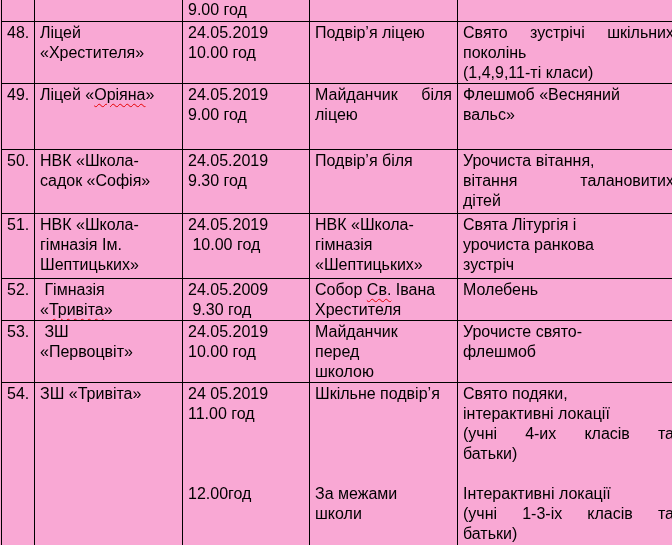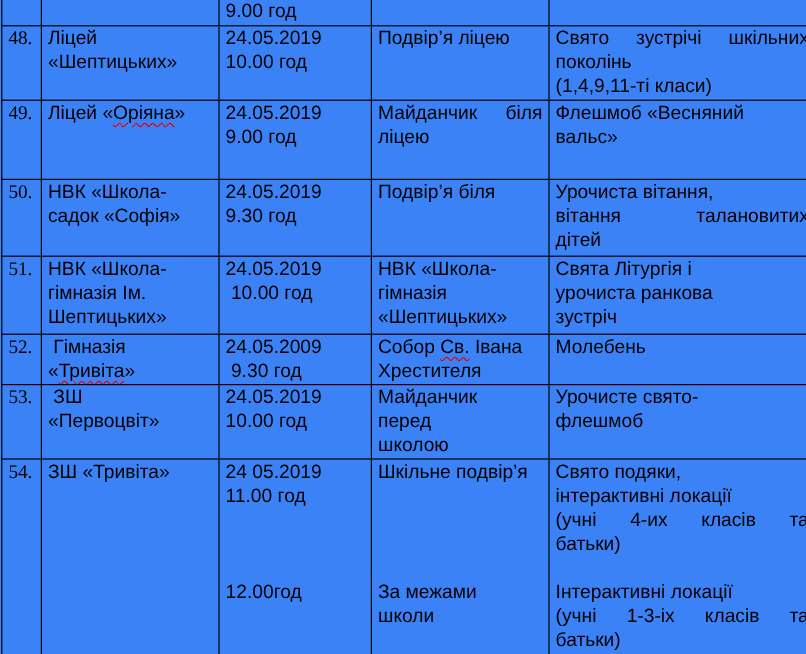--- a/index.html
+++ b/index.html
@@ -1,33 +1,33 @@
 <!DOCTYPE html>
 <html><head>
 <meta charset="utf-8">
 <style>
   html,body{margin:0;padding:0;background:#fff;}
   .page{
     width:672px;height:545px;overflow:hidden;position:relative;
-    background:#3b82f6;color:#000;
+    background:#f9a8d4;color:#000;
     font-family:"Liberation Sans","DejaVu Sans",sans-serif;
   }
   table.doc-table{
     border-collapse:collapse;table-layout:fixed;
     width:678px;margin-left:1px;
   }
   td{
     border:1.5px solid #000;
     vertical-align:top;
     padding:1px 5px 0 5px;
     font-size:16px;line-height:20px;
     white-space:pre-wrap;
     overflow:hidden;
   }
-  td.c-num{padding:1px 1px 0 5px;font-family:Liberation Serif, serif;}
+  td.c-num{padding:1px 1px 0 5px;}
   tr:first-child td{border-top:none;padding-top:0;}
   tr:last-child td{border-bottom:none;margin-top:22px;}
   
   tr:nth-child(1){height:21px;}
   tr:nth-child(2){height:61px;}
   tr:nth-child(3){height:66px;}
   tr:nth-child(4){height:64px;}
   tr:nth-child(5){height:65px;}
   tr:nth-child(6){height:40px;}
   tr:nth-child(7){height:57px;}
@@ -63,21 +63,21 @@
         <td class="c-num"><span></span></td>
         <td class="c-school"><span></span><span class="misspell"></span><span></span></td>
         <td class="c-date"><span>9.00 год</span></td>
         <td class="c-loc"><span></span><span class="misspell"></span><span></span></td>
         <td class="c-event"><span></span><span></span><span></span></td>
       </tr>
 
       <tr>
         <td class="c-num"><span>48.</span></td>
         <td class="c-school"><span>Ліцей
-«Шептицьких»</span><span class="misspell"></span><span></span></td>
+«Хрестителя»</span><span class="misspell"></span><span></span></td>
         <td class="c-date"><span>24.05.2019
 10.00 год</span></td>
         <td class="c-loc"><span>Подвір’я ліцею</span><span class="misspell"></span><span></span></td>
         <td class="c-event"><span></span><span class="spread">Свято зустрічі шкільних</span><span>поколінь
 (1,4,9,11-ті класи)</span><span></span></td>
       </tr>
 
       <tr>
         <td class="c-num"><span>49.</span></td>
         <td class="c-school"><span>Ліцей «</span><span class="misspell">Оріяна</span><span>»</span></td>

